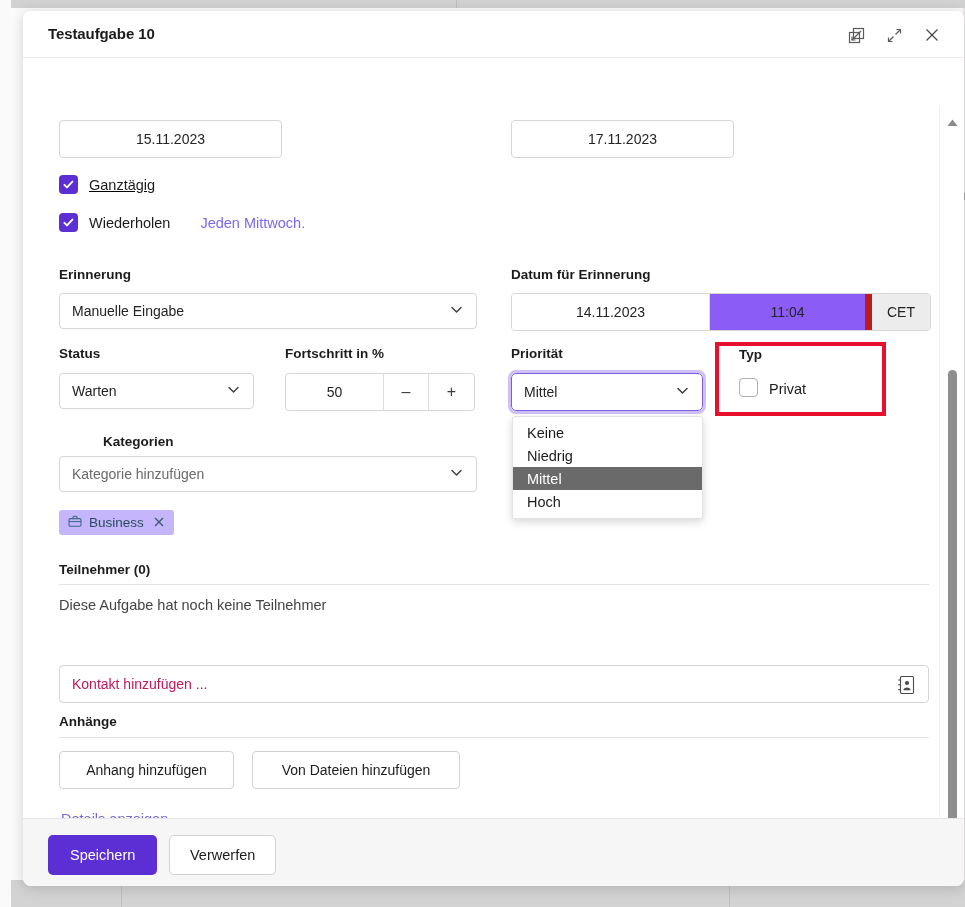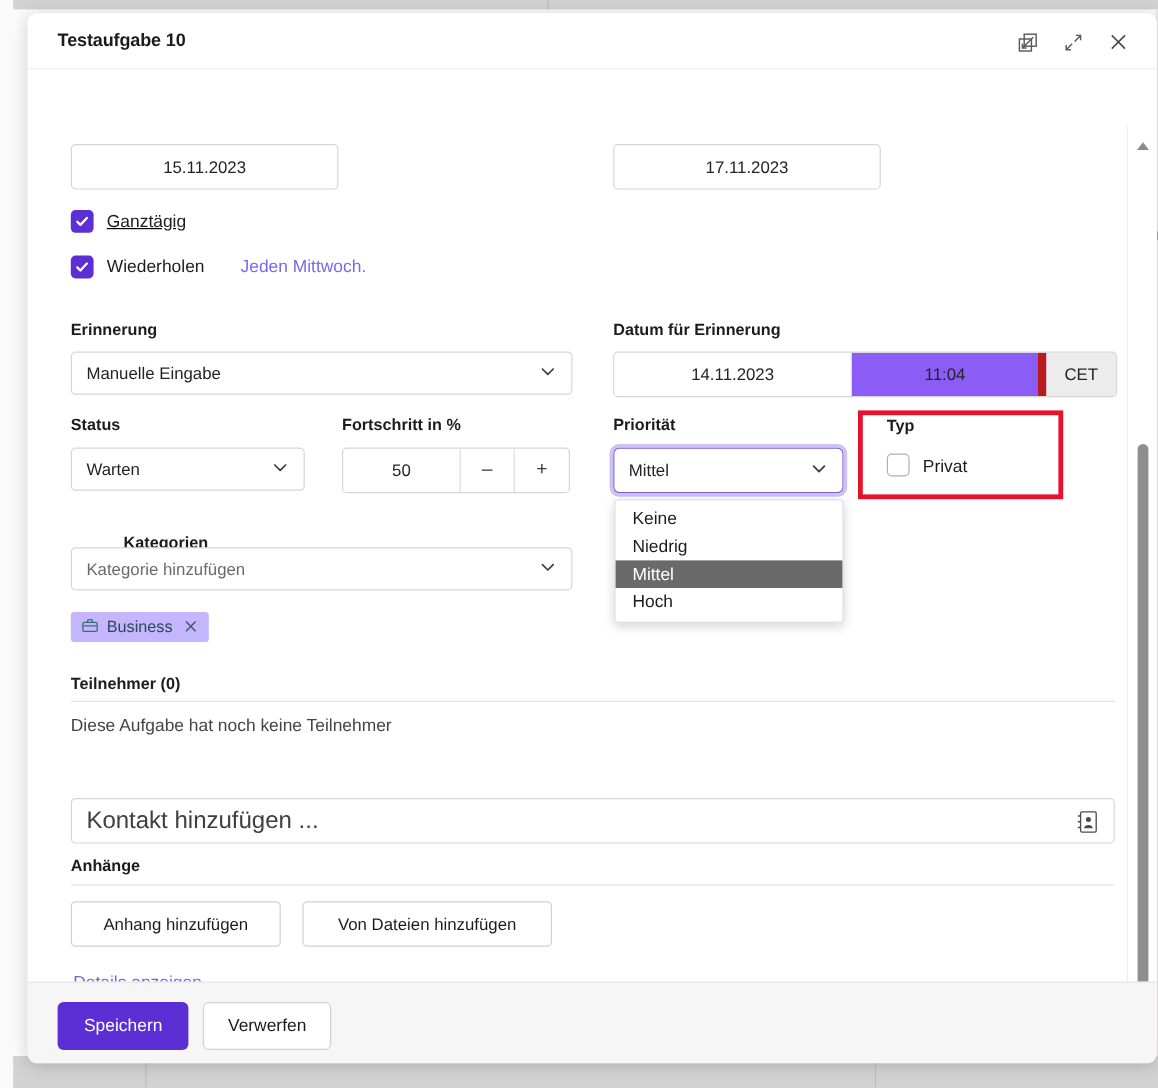--- a/index.html
+++ b/index.html
@@ -170,21 +170,21 @@
   
   .typ-box {
     position: absolute; left: 692px; top: 284px; width: 171px; height: 74px;
     border: 4px solid #e8112d; background: #fff; z-index: 45;
   }
   .lbl-typ { position: absolute; left: 20px; top: 1px; }
   .typ-cb { position: absolute; left: 20px; top: 32px; display: flex;
      align-items: flex-end; gap: 11px; }
 
   
-  .lbl-kat { position: absolute; left: 36px; top: 387px; padding-left: 44px; }
+  .lbl-kat { position: absolute; left: 36px; top: 376px; padding-left: 44px; }
   .sel-kat { position: absolute; left: 36px; top: 398px; width: 418px;
      padding: 0 12px; justify-content: space-between; }
   .tag {
     position: absolute; left: 36px; top: 452px; height: 25px;
     background: #c4b5fd; border-radius: 3px;
     display: inline-flex; align-items: center; gap: 7px;
     padding: 0 9px; font-size: 13.5px; color: #2a4b57;
   }
   .tag-x { cursor: pointer; font-size: 14px; color: #3c5a66; margin-left: 2px; }
 
@@ -192,21 +192,21 @@
   .lbl-teil { position: absolute; left: 36px; top: 504px; text-align: right; }
   .hr1 { position: absolute; left: 36px; top: 526px; width: 870px; height: 1px;
      background: #e4e4e4; }
   .teil-empty { position: absolute; left: 36px; top: 539px;
      font-size: 14.5px; color: #444; }
   .contact-input {
     position: absolute; left: 36px; top: 607px; width: 870px; height: 38px;
     border: 1px solid #d6d6d6; border-radius: 4px; background: #fff;
     display: flex; align-items: center; padding: 0 12px;
   }
-  .contact-ph { font-size: 20px; color: #404040; }
+  .contact-ph { font-size: 14px; color: #be185d; }
   .contact-icon { position: absolute; right: 12px; top: 9px; }
 
   
   .lbl-anh { position: absolute; left: 36px; top: 656px; }
   .hr2 { position: absolute; left: 36px; top: 679px; width: 870px; height: 1px;
      background: #e4e4e4; }
   .btn-outline {
     position: absolute; height: 38px; background: #fff;
     border: 1px solid #d2d2d2; border-radius: 4px;
     display: flex; align-items: center; justify-content: center;

